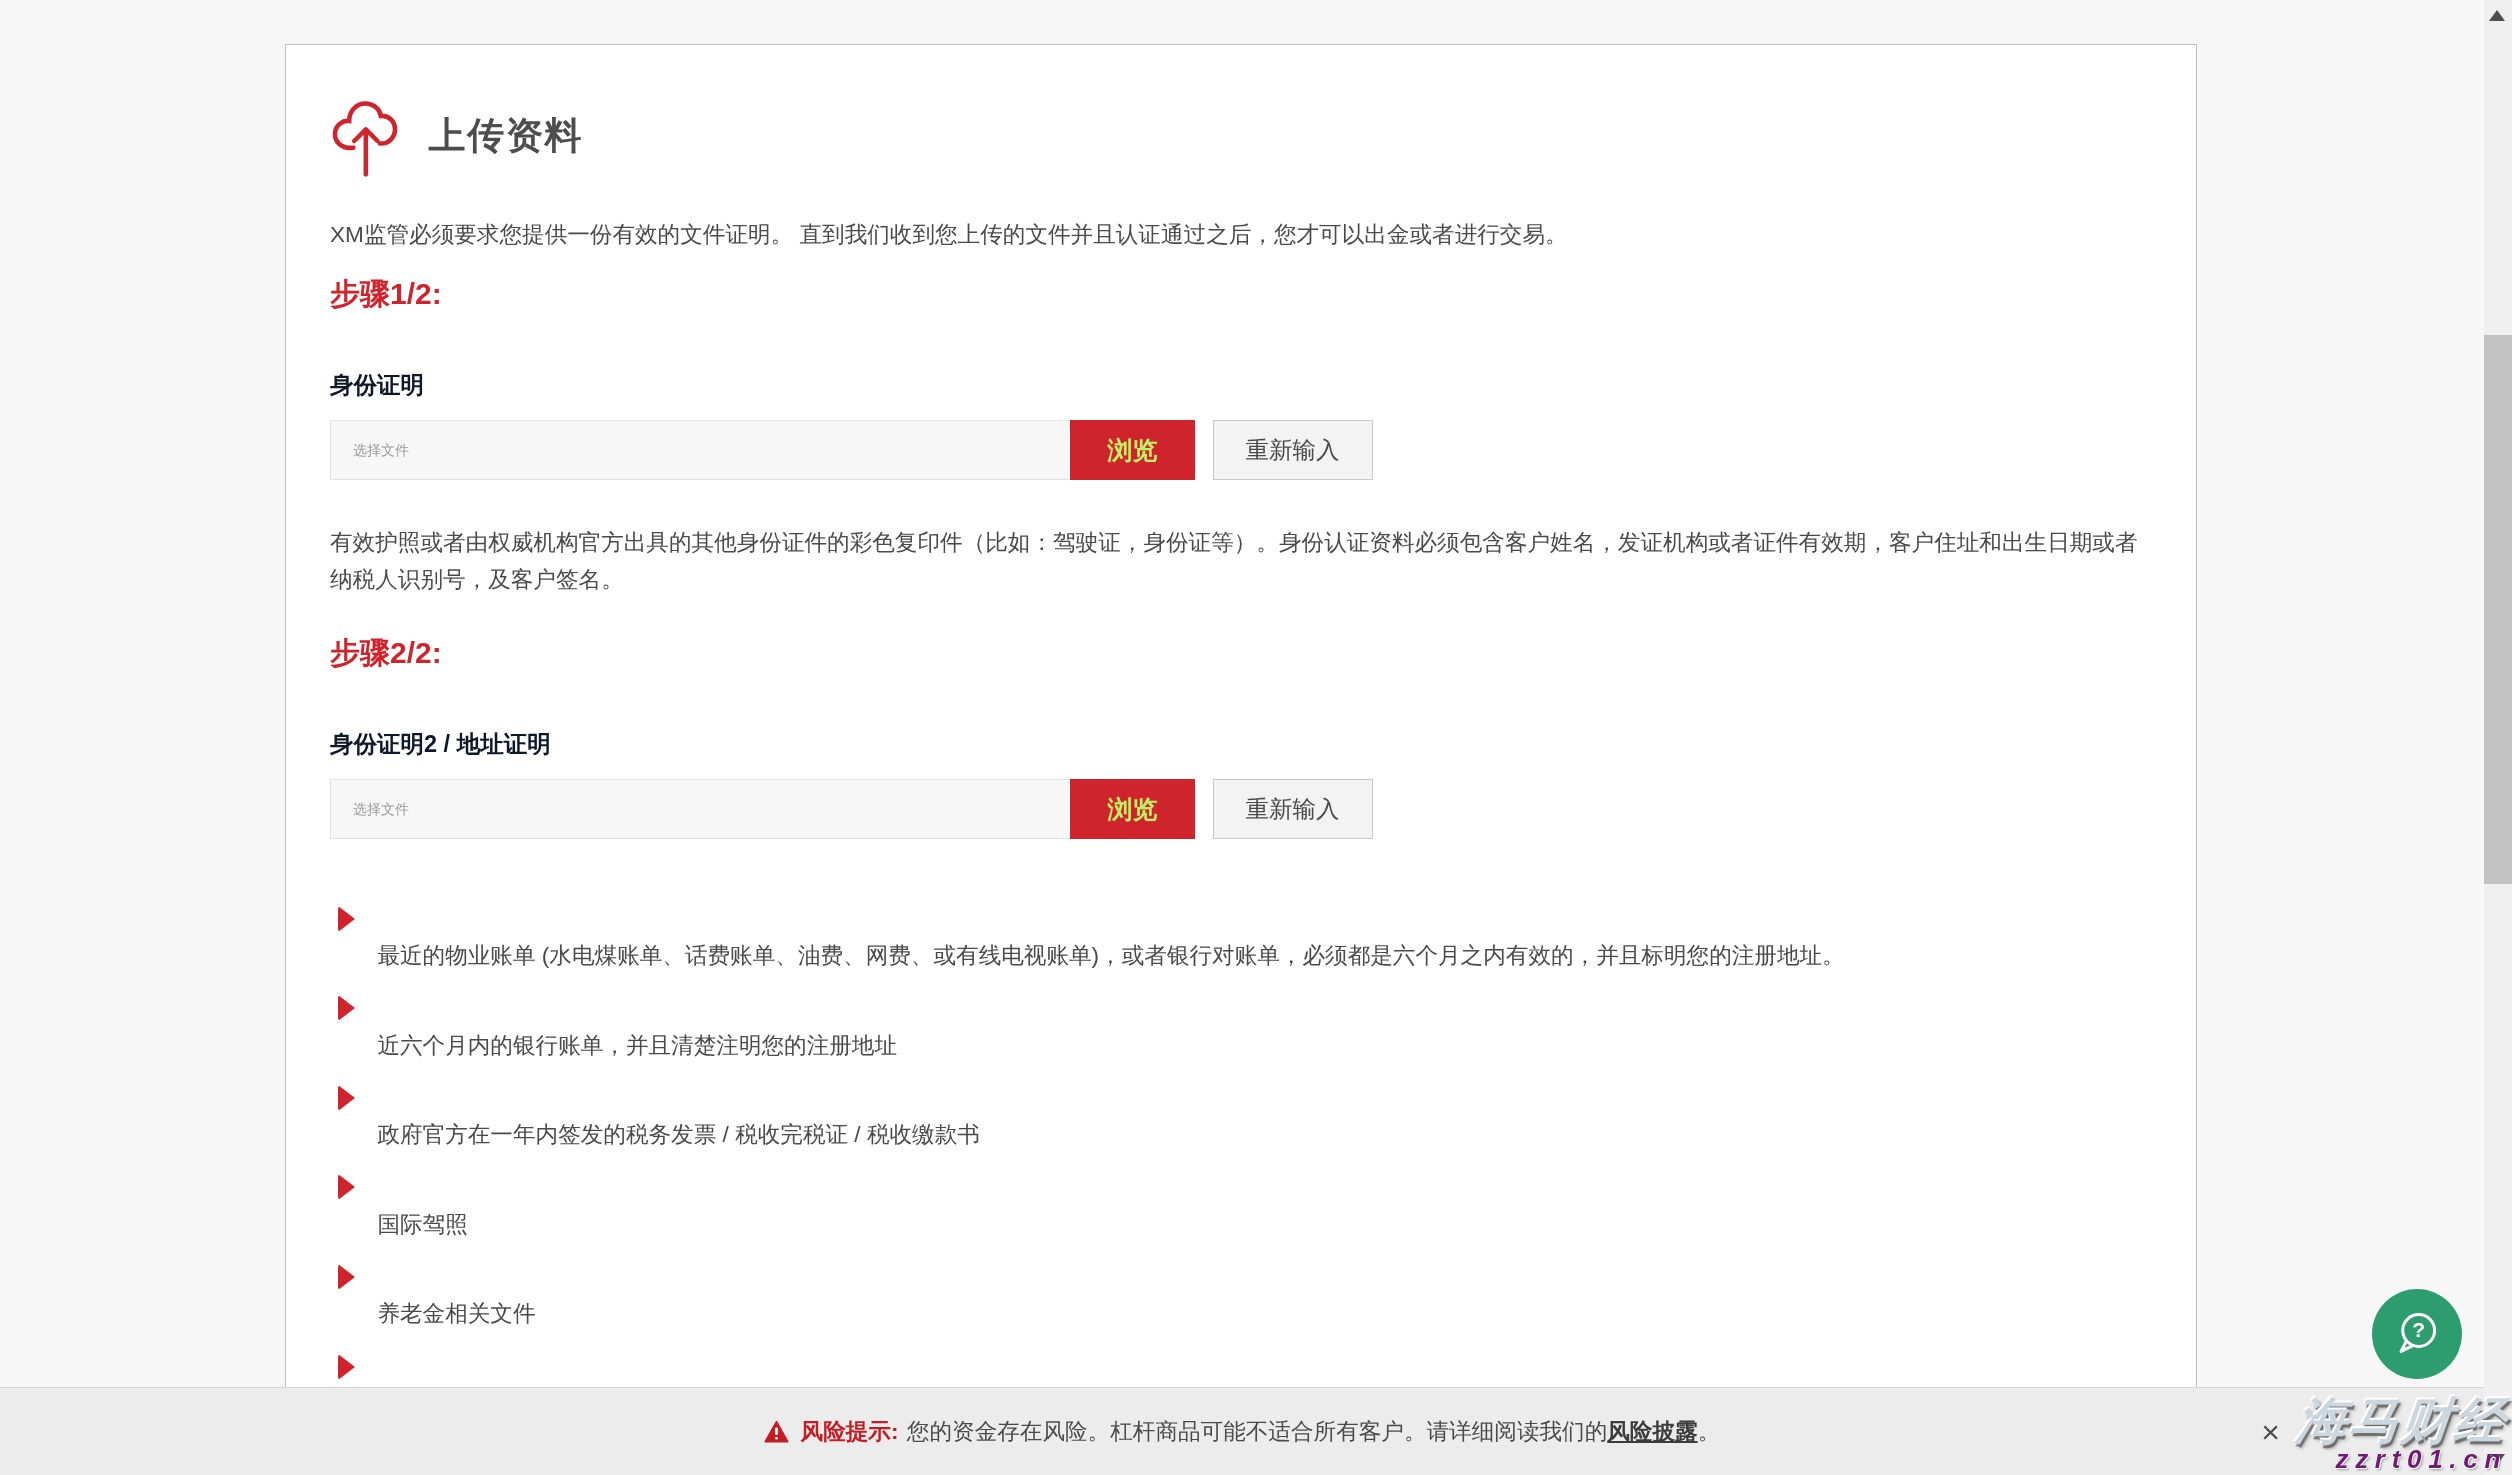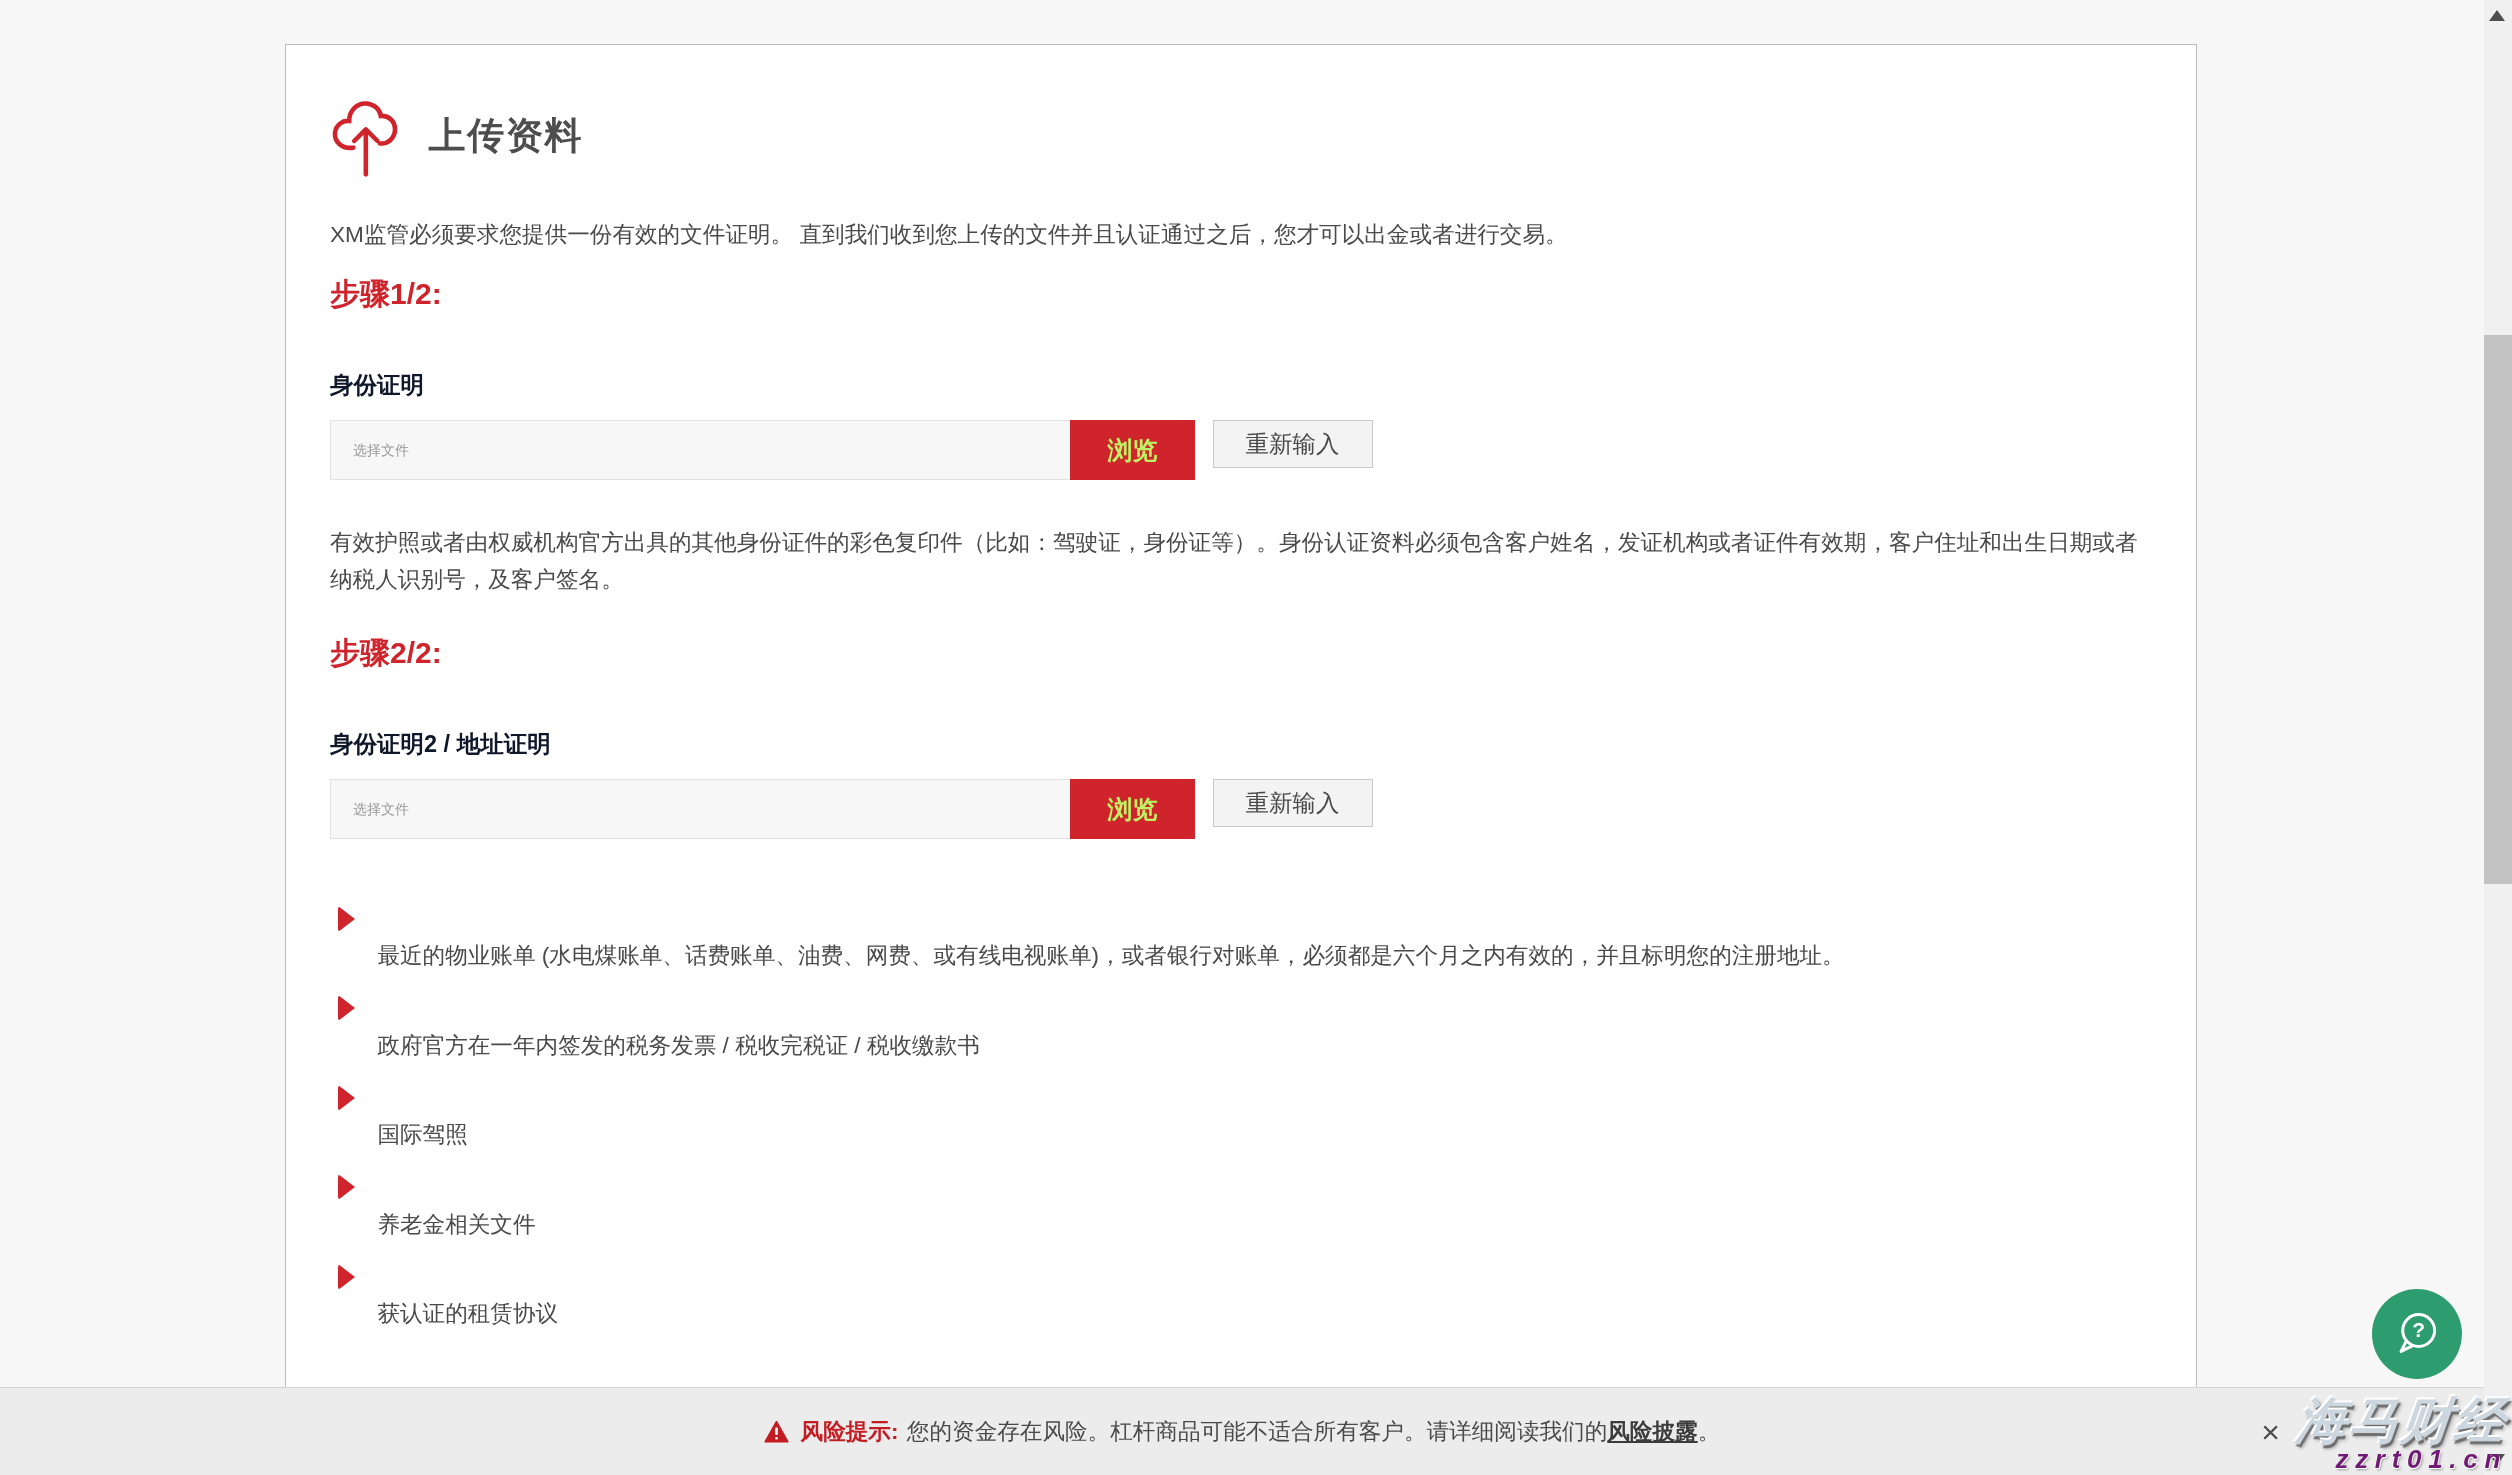--- a/index.html
+++ b/index.html
@@ -39,21 +39,21 @@
     font-size:14px; color:#4a4a4a; padding:0 22px; outline:none;
     font-family:"Liberation Sans","DejaVu Sans",sans-serif;
   }
   .file-input::placeholder { color:#9a9a9a; opacity:1; }
   .browse-btn {
     width:125px; height:60px; border:none; cursor:pointer;
     background:#d0242c; color:#bef264; font-size:25px; font-weight:bold;
     font-family:"Liberation Sans","DejaVu Sans",sans-serif;
   }
   .reset-btn {
-    margin-left:17.6px; width:160px; height:48px; cursor:pointer;
+    margin-left:17.6px; width:160px; height:60px; cursor:pointer;
     background:#f3f3f3; border:0.8px solid #c9c9c9; color:#4a4a4a; font-size:23.5px;
     font-family:"Liberation Sans","DejaVu Sans",sans-serif;
   }
 
   .note { margin-top:44px; font-size:22.6px; line-height:37px; color:#4a4a4a; max-width:1826px; }
 
   .req-list { margin-top:65px; list-style:none; }
   .req-item { display:flex; align-items:flex-start; margin-bottom:22.6px; min-height:31px; }
   .req-marker {
     width:0; height:0; margin:1.7px 22px 0 8.4px; flex:0 0 auto;
@@ -175,20 +175,24 @@
         <input class="file-input" type="text" placeholder="选择文件" style="">
         <button class="browse-btn">浏览</button>
       </div>
       <button class="reset-btn">重新输入</button>
     </div>
 
     <ul class="req-list">
       <li class="req-item">
         <span class="req-marker"></span>
         <span class="req-text">最近的物业账单 (水电煤账单、话费账单、油费、网费、或有线电视账单)，或者银行对账单，必须都是六个月之内有效的，并且标明您的注册地址。</span>
+      </li>
+      <li class="req-item">
+        <span class="req-marker"></span>
+        <span class="req-text">近六个月内的银行账单，并且清楚注明您的注册地址</span>
       </li>
       <li class="req-item">
         <span class="req-marker"></span>
         <span class="req-text">政府官方在一年内签发的税务发票 / 税收完税证 / 税收缴款书</span>
       </li>
       <li class="req-item">
         <span class="req-marker"></span>
         <span class="req-text">国际驾照</span>
       </li>
       <li class="req-item">

